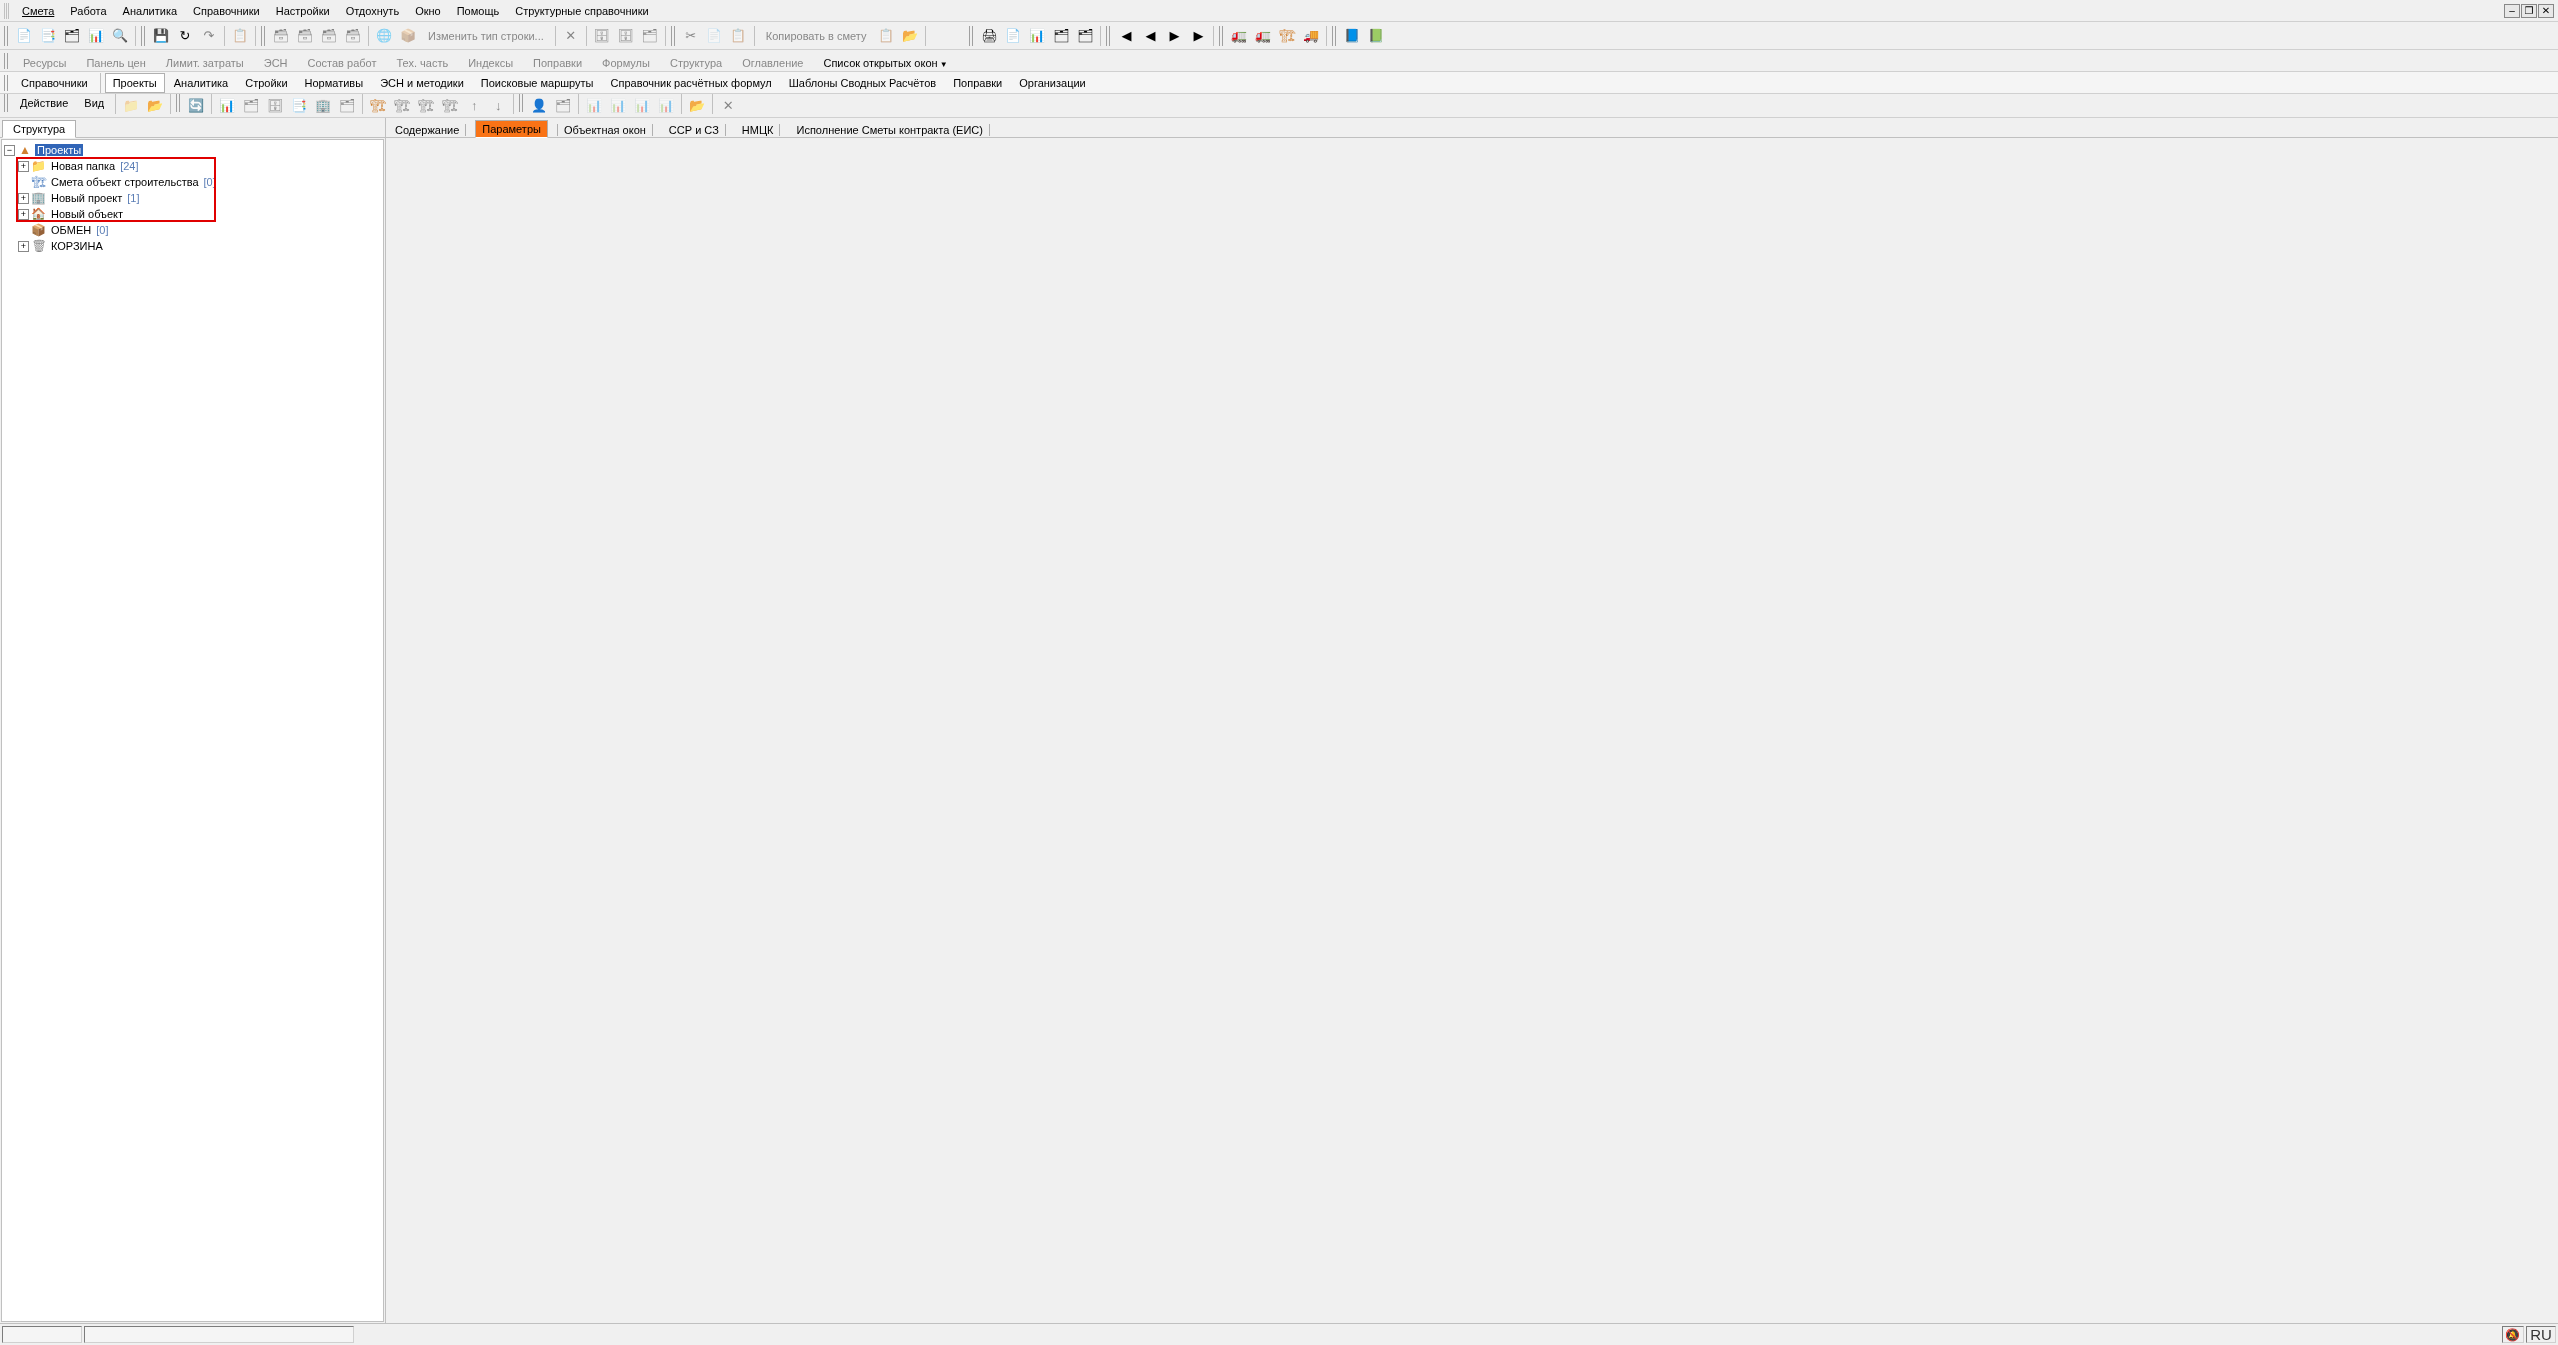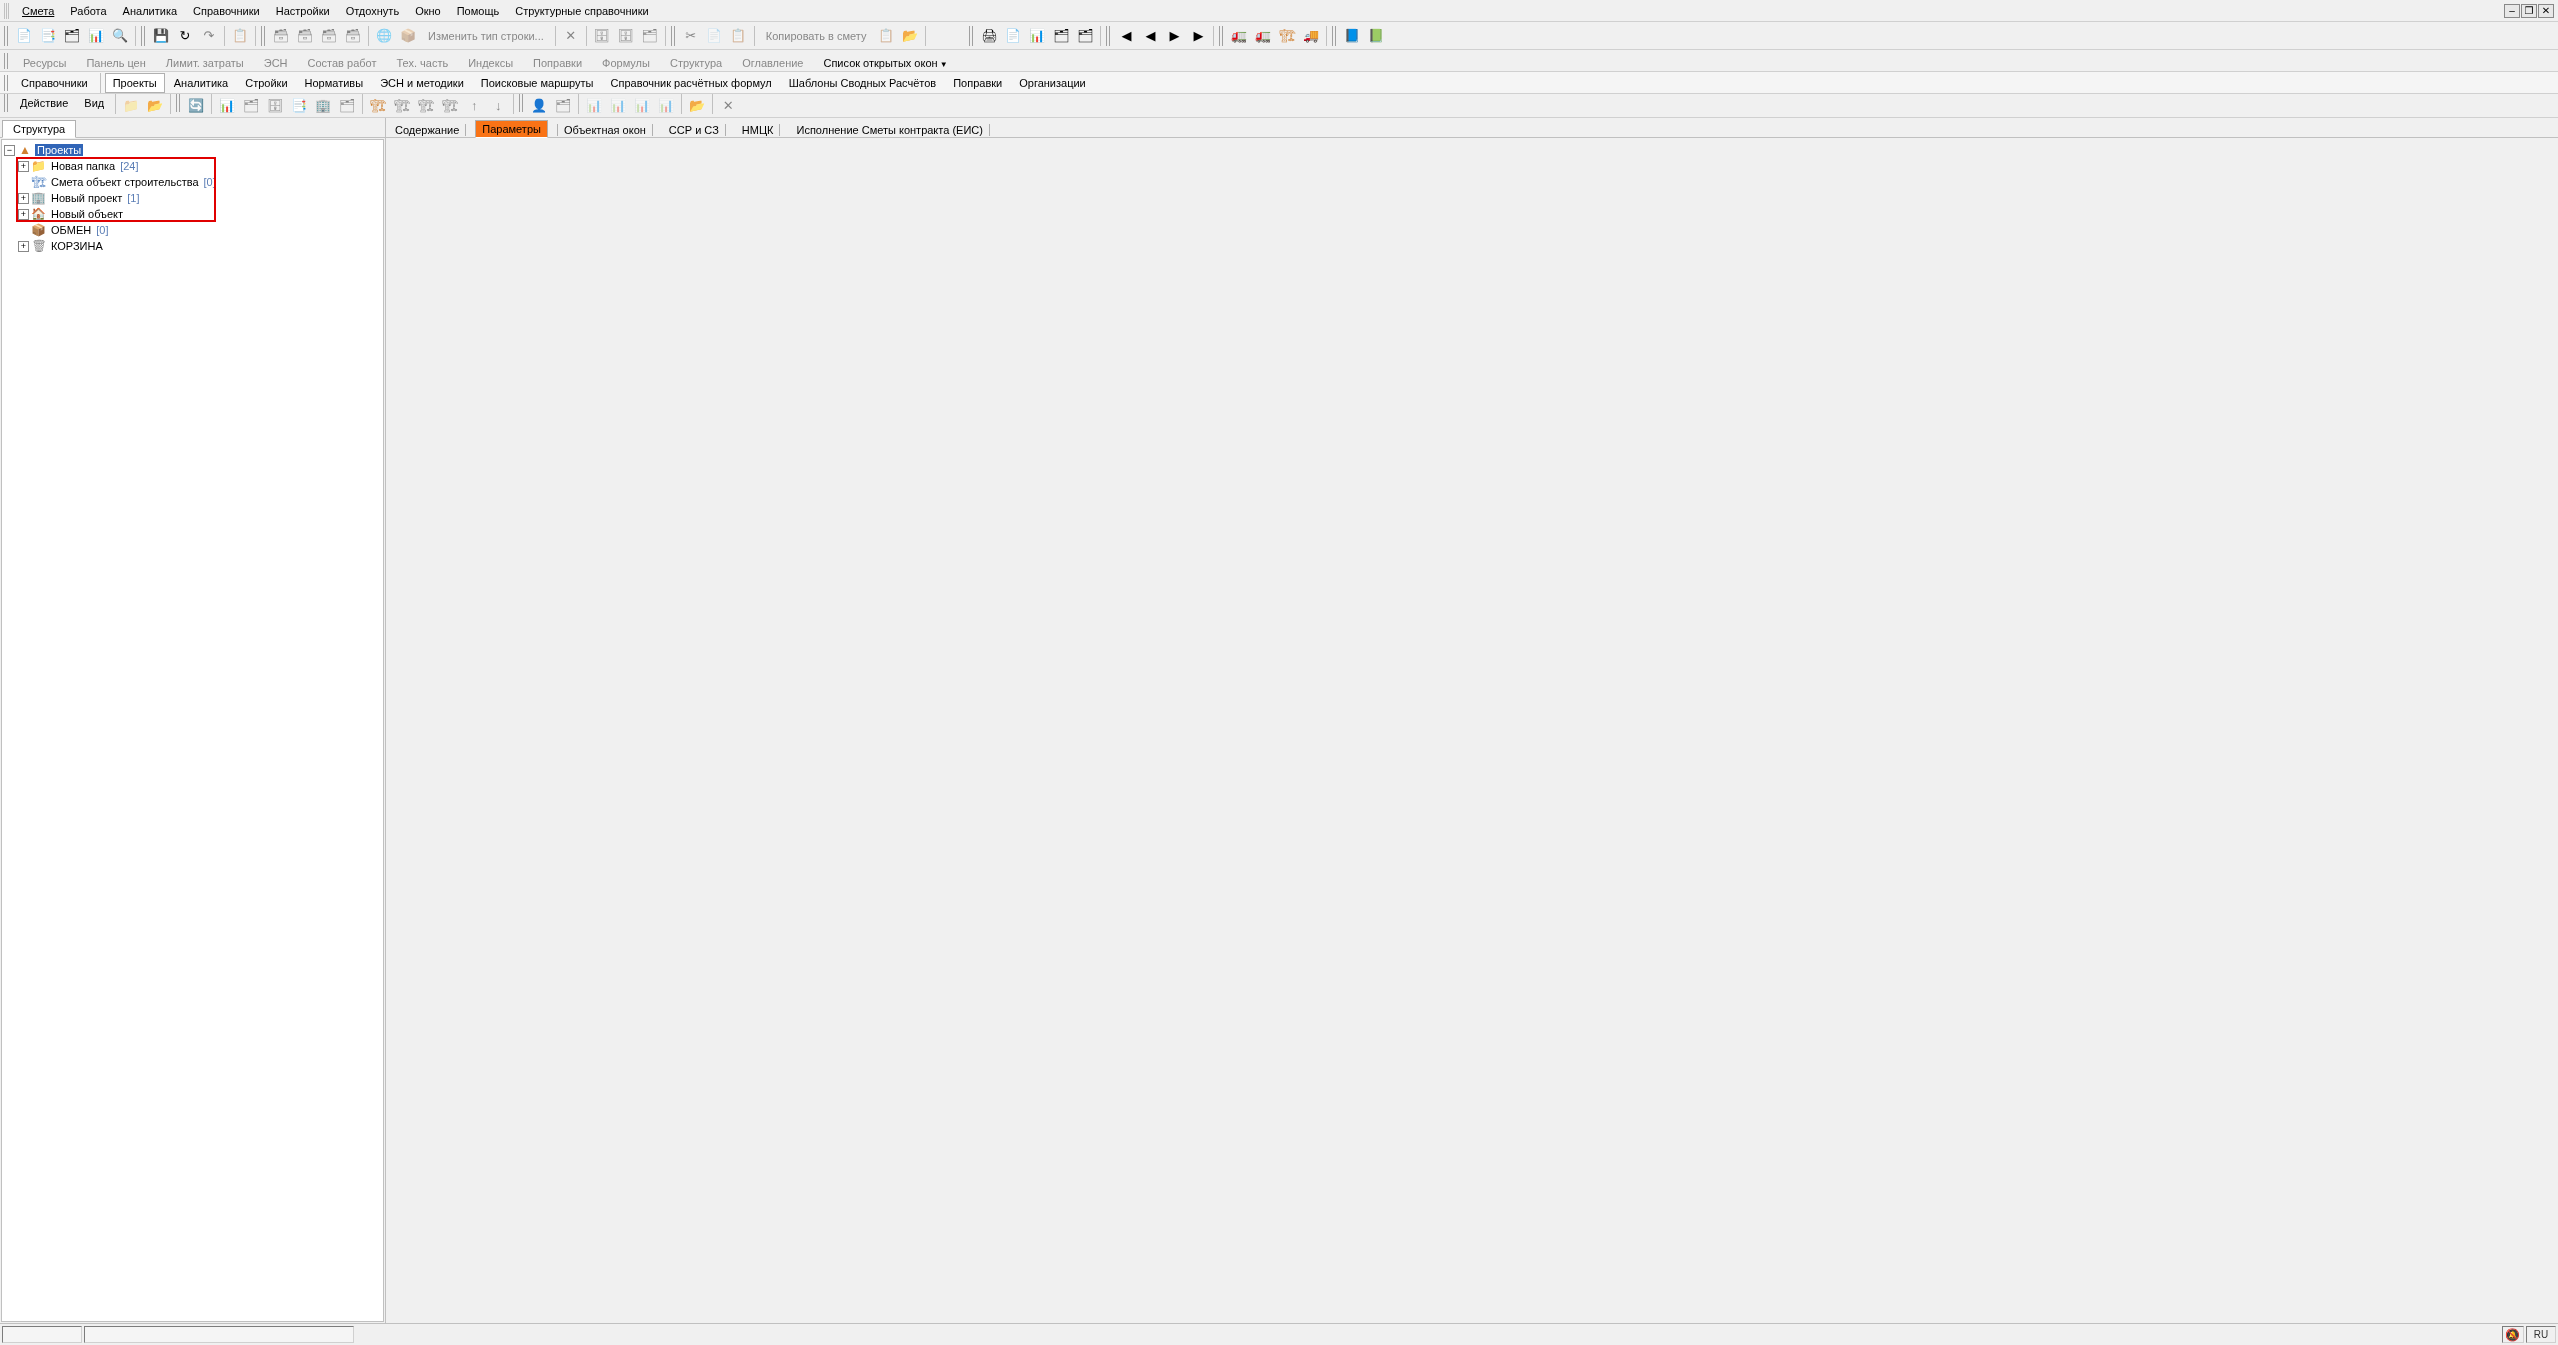--- a/index.html
+++ b/index.html
@@ -48,21 +48,21 @@
 .rtab { padding: 2px 6px; font-size: 11px; border: 1px solid transparent; border-bottom: none; position: relative; top: 1px; margin-right: 2px;}
 .rtab .divider { display:inline-block; width:1px; height:12px; background:#b0b0b0; margin:0 0 -2px 6px;}
 .rtab.active { background: #f97316; border: 1px solid #b0b0b0; border-bottom: 1px solid #fff; }
 .content { flex: 1; background: #f0f0f0; }
 .statusbar { height: 22px; background: #f0f0f0; border-top: 1px solid #c0c0c0; display: flex; align-items: stretch; padding: 2px; gap: 2px; }
 .statusbar .cell { border: 1px inset #d0d0d0; background: #f5f5f5; }
 .statusbar .c1 { width: 80px; }
 .statusbar .c2 { width: 270px; }
 .statusbar .spacer { flex: 1; }
 .statusbar .cicon { width: 22px; border: 1px inset #d0d0d0; display:flex; align-items:center; justify-content:center; font-size:12px;}
-.statusbar .lang { width: 30px; border: 1px inset #d0d0d0; display:flex; align-items:center; justify-content:center; font-size:10px; color:#333;}
+.statusbar .lang { width: 30px; border: 1px inset #d0d0d0; display:flex; align-items:center; justify-content:center; font-size:15px; color:#333;}
 </style>
 </head>
 <body>
 
 <div class="app">
 
   <div class="menubar">
     <div class="grip"></div>
     <span class="item"><u>Смета</u></span>
     <span class="item">Работа</span>

